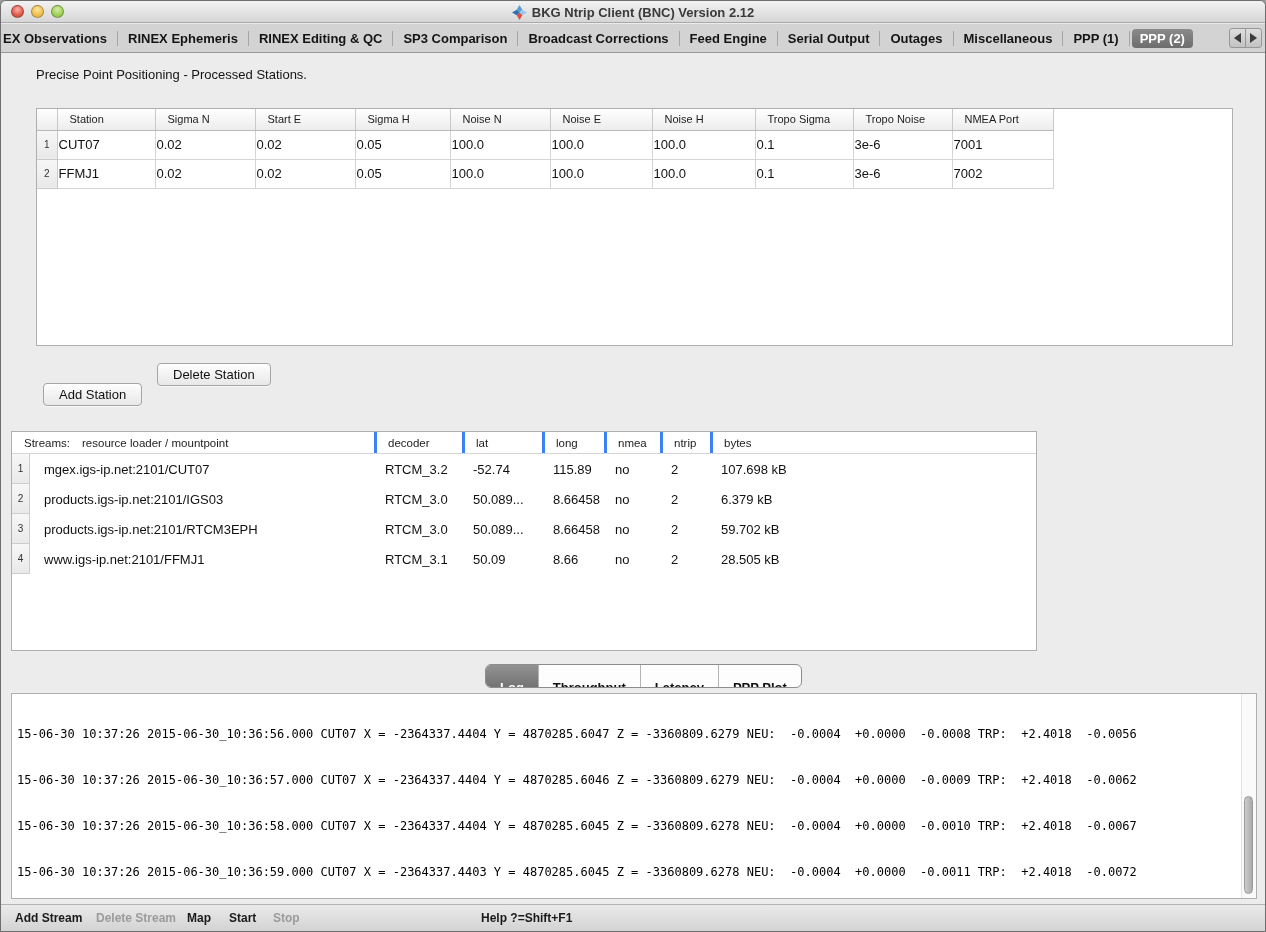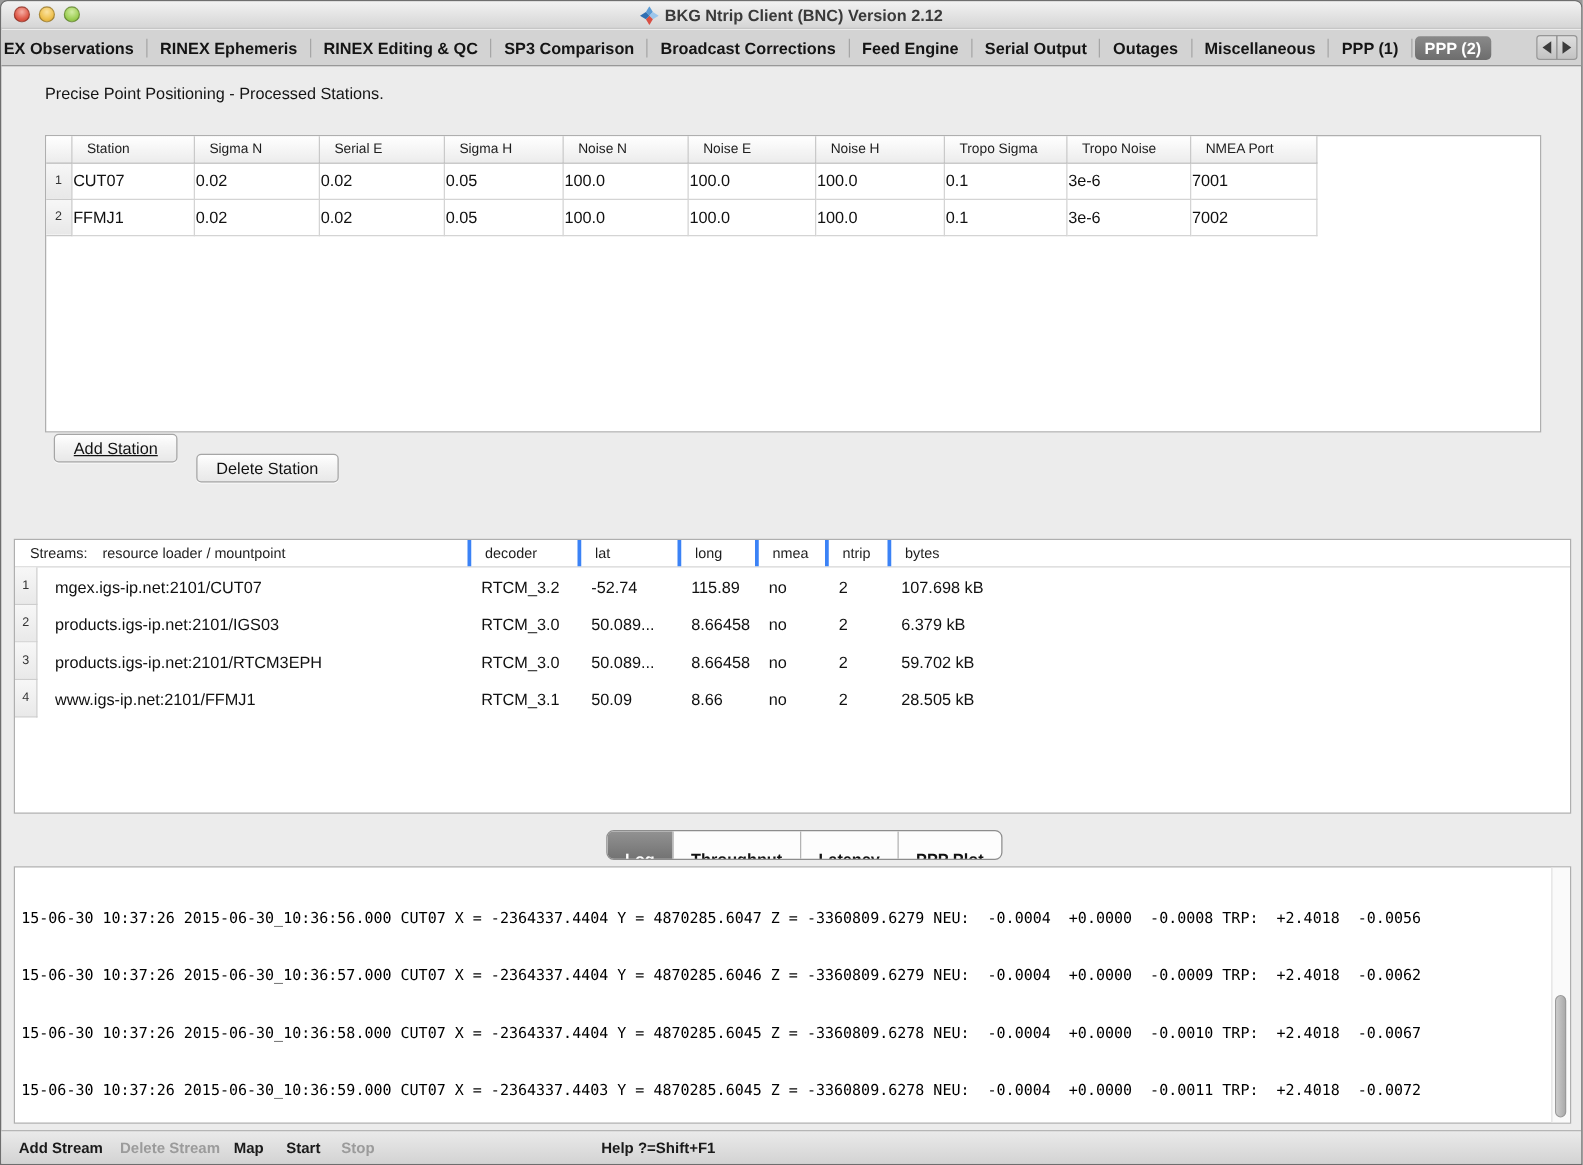--- a/index.html
+++ b/index.html
@@ -48,24 +48,24 @@
   table.stations td.rownum{background:linear-gradient(#f7f7f7,#e8e8e8);
        border-right:1px solid #c9c9c9;border-bottom:1px solid #c9c9c9;
        font-size:10px;text-align:center;color:#333;}
   table.stations td.cell{height:29px;border-right:1px solid #d4d4d4;border-bottom:1px solid #d4d4d4;
        font-size:13px;background:#fff;white-space:nowrap;}
   
   .aqua-btn{position:absolute;height:23px;padding:0 15px;
      background:linear-gradient(#ffffff,#f3f3f3 45%,#e8e8e8);
      border:1px solid #a5a5a5;border-radius:4px;font-size:13px;color:#111;
      line-height:21px;text-align:center;box-shadow:0 1px 0 rgba(255,255,255,.6);}
-  .btn-add{left:42px;top:346px;text-decoration:underline;}
+  .btn-add{left:42px;top:382px;}
   .btn-del{left:156px;top:362px;}
   
-  .streams-view{position:absolute;left:10px;top:430px;width:1246px;height:220px;
+  .streams-view{position:absolute;left:10px;top:430px;width:1026px;height:220px;
                 background:#fff;border:1px solid #afafaf;}
   .streams-header{height:22px;display:flex;align-items:stretch;border-bottom:1px solid #d6d6d6;
                   font-size:11.5px;color:#1d1d1d;}
   .sh{flex:none;display:flex;align-items:center;padding-left:11px;white-space:nowrap;}
   .sh.sep{border-left:3px solid #3b82f6;}
   .sh-resource{width:362px;padding-left:12px;}
   .sh-resource .gap{width:12px;display:inline-block;}
   .stream-row{height:30px;display:flex;align-items:stretch;font-size:13px;}
   .s-num{flex:none;width:18px;background:linear-gradient(#f7f7f7,#e9e9e9);
          border-right:1px solid #cdcdcd;border-bottom:1px solid #cdcdcd;
@@ -172,21 +172,21 @@
           <col style="width:103px">
         <col style="width:98px">
           <col style="width:99px">
           <col style="width:101px">
       </colgroup>
       <tbody>
           <tr>
         <th class="corner"></th>
         <th>Station</th>
         <th>Sigma N</th>
-        <th>Serial E</th>
+        <th>Start E</th>
         <th>Sigma H</th>
         <th>Noise N</th>
         <th>Noise E</th>
         <th>Noise H</th>
         <th>Tropo Sigma</th>
         <th>Tropo Noise</th>
         <th>NMEA Port</th>
       </tr>
       <tr>
         <td class="rownum">1</td>

